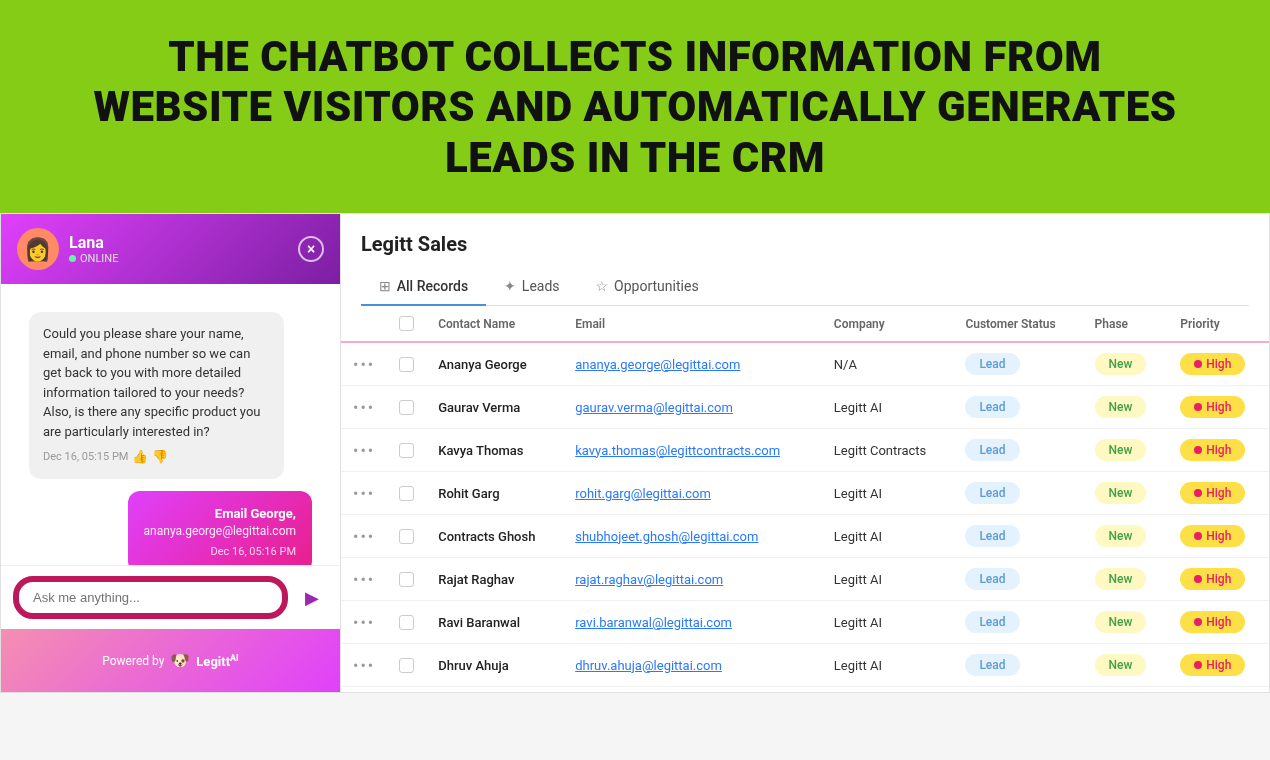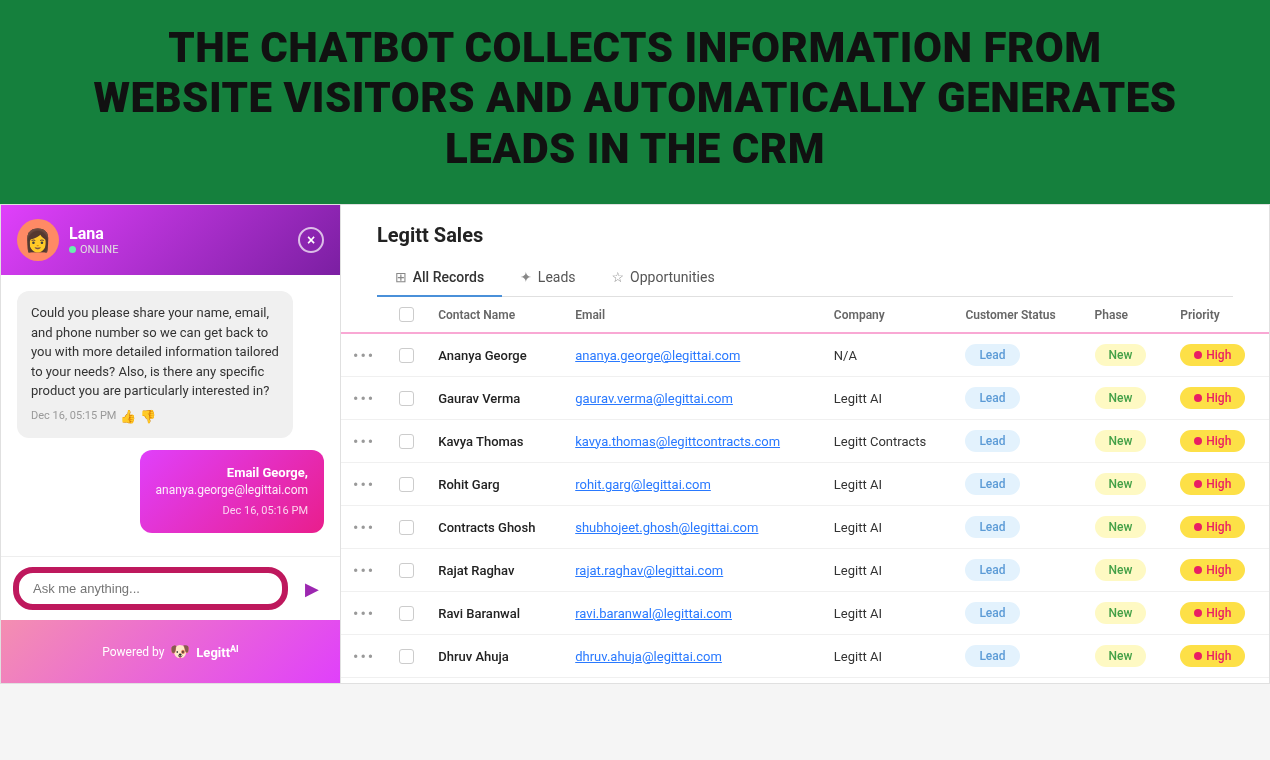--- a/index.html
+++ b/index.html
@@ -6,23 +6,23 @@
     body {
       font-family: -apple-system, BlinkMacSystemFont, 'Segoe UI', Roboto, sans-serif;
       background: #f5f5f5;
       width: 1270px;
       min-height: 760px;
       overflow-x: hidden;
     }
 
     
     .hero {
-      background: #15803d;
+      background: #84cc16;
       text-align: center;
-      padding: 23px 80px 30px;
+      padding: 32px 80px 30px;
     }
     .hero h1 {
       font-size: 42px;
       font-weight: 900;
       color: #111;
       line-height: 1.2;
       text-transform: uppercase;
       letter-spacing: 0.5px;
     }
 
@@ -102,21 +102,21 @@
       cursor: pointer;
       display: flex;
       align-items: center;
       justify-content: center;
       font-size: 14px;
       font-weight: bold;
     }
 
     .chat-messages {
       flex: 1;
-      padding: 16px;
+      padding: 28px;
       overflow-y: auto;
       background: white;
       display: flex;
       flex-direction: column;
       gap: 12px;
     }
 
     .message-bubble {
       background: #f0f0f0;
       border-radius: 12px;
@@ -225,21 +225,21 @@
     
     .crm-panel {
       flex: 1;
       background: white;
       border: 1px solid #e0e0e0;
       display: flex;
       flex-direction: column;
     }
 
     .crm-header {
-      padding: 18px 36px 0;
+      padding: 18px 20px 0;
     }
 
     .crm-title {
       font-size: 20px;
       font-weight: 700;
       color: #222;
       margin-bottom: 12px;
     }
 
     .tabs {

